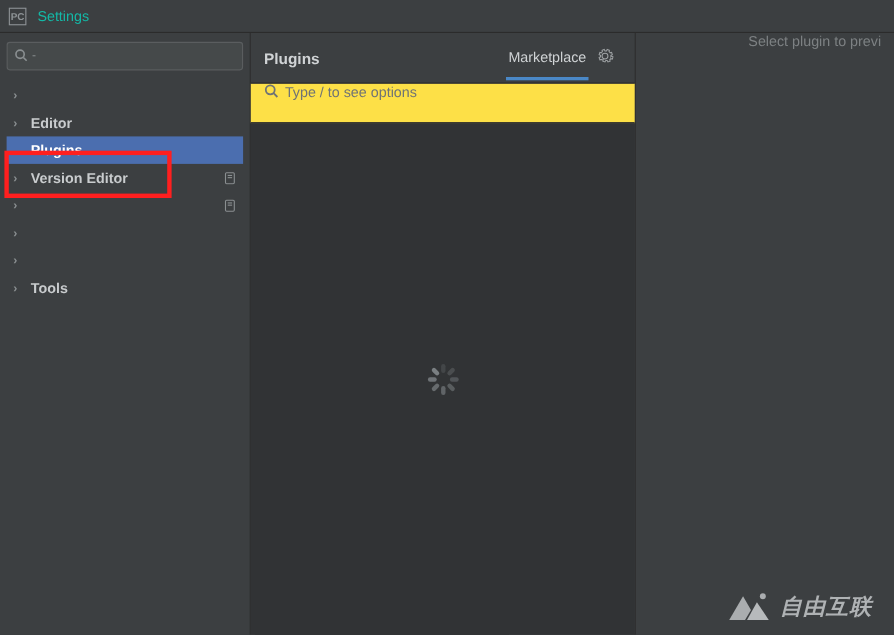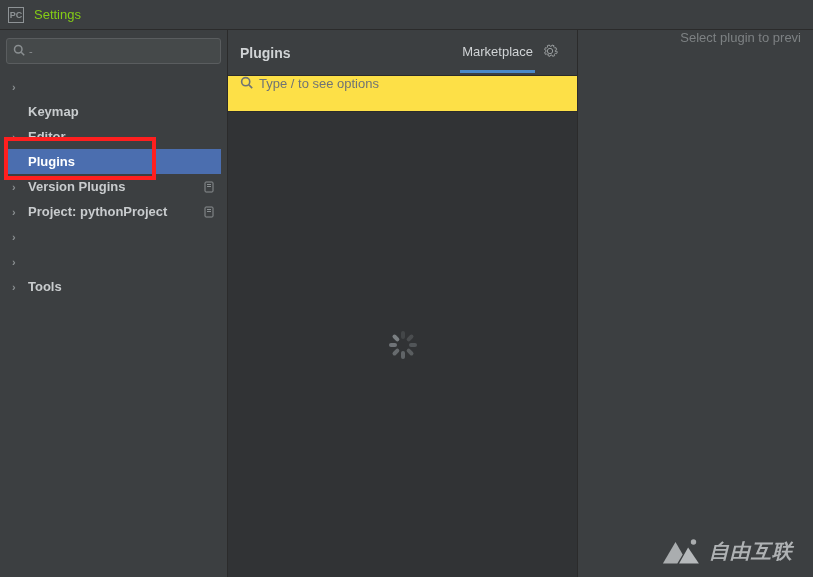--- a/index.html
+++ b/index.html
@@ -24,21 +24,21 @@
   }
   .titlebar .appicon {
     width: 16px; height: 16px;
     border: 1px solid #8e9396;
     font-size: 9px;
     color: #8e9396;
     display: flex; align-items: center; justify-content: center;
     margin-right: 10px;
     font-weight: bold;
   }
-  .titlebar .title { color: #84cc16; }
+  .titlebar .title { color: #14b8a6; }
 
   
   .root {
     display: flex;
     height: calc(100% - 30px);
   }
   .sidebar {
     width: 228px;
     background: #3c3f41;
     border-right: 1px solid #2b2b2b;
@@ -210,43 +210,38 @@
             <line x1="11" y1="11" x2="15" y2="15"></line>
           </svg>
       </span>
       <span class="dash">-</span>
     </div>
     <ul class="tree" style="position:relative;">
       <li>
           <span class="chev">›</span>
         </li>
       <li>
-          <span class="spacer"></span>
-          <span>Keymap</span>
-        </li>
-      <li>
           <span class="chev">›</span>
           <span>Editor</span>
         </li>
       <li class="selected" id="plugins-row">
           <span class="spacer"></span>
           <span>Plugins</span>
         </li>
       <li>
           <span class="chev">›</span>
-          <span>Version Plugins</span>
+          <span>Version Editor</span>
         <span class="cfg-badge"><svg viewBox="0 0 12 12" fill="currentColor">
               <rect x="2" y="1" width="8" height="10" rx="1" fill="none" stroke="currentColor"></rect>
               <rect x="4" y="3" width="4" height="1"></rect>
               <rect x="4" y="5" width="4" height="1"></rect>
             </svg></span>
       </li>
       <li>
           <span class="chev">›</span>
-          <span>Project: pythonProject</span>
         <span class="cfg-badge"><svg viewBox="0 0 12 12" fill="currentColor">
               <rect x="2" y="1" width="8" height="10" rx="1" fill="none" stroke="currentColor"></rect>
               <rect x="4" y="3" width="4" height="1"></rect>
               <rect x="4" y="5" width="4" height="1"></rect>
             </svg></span>
       </li>
       <li>
           <span class="chev">›</span>
         </li>
       <li>

